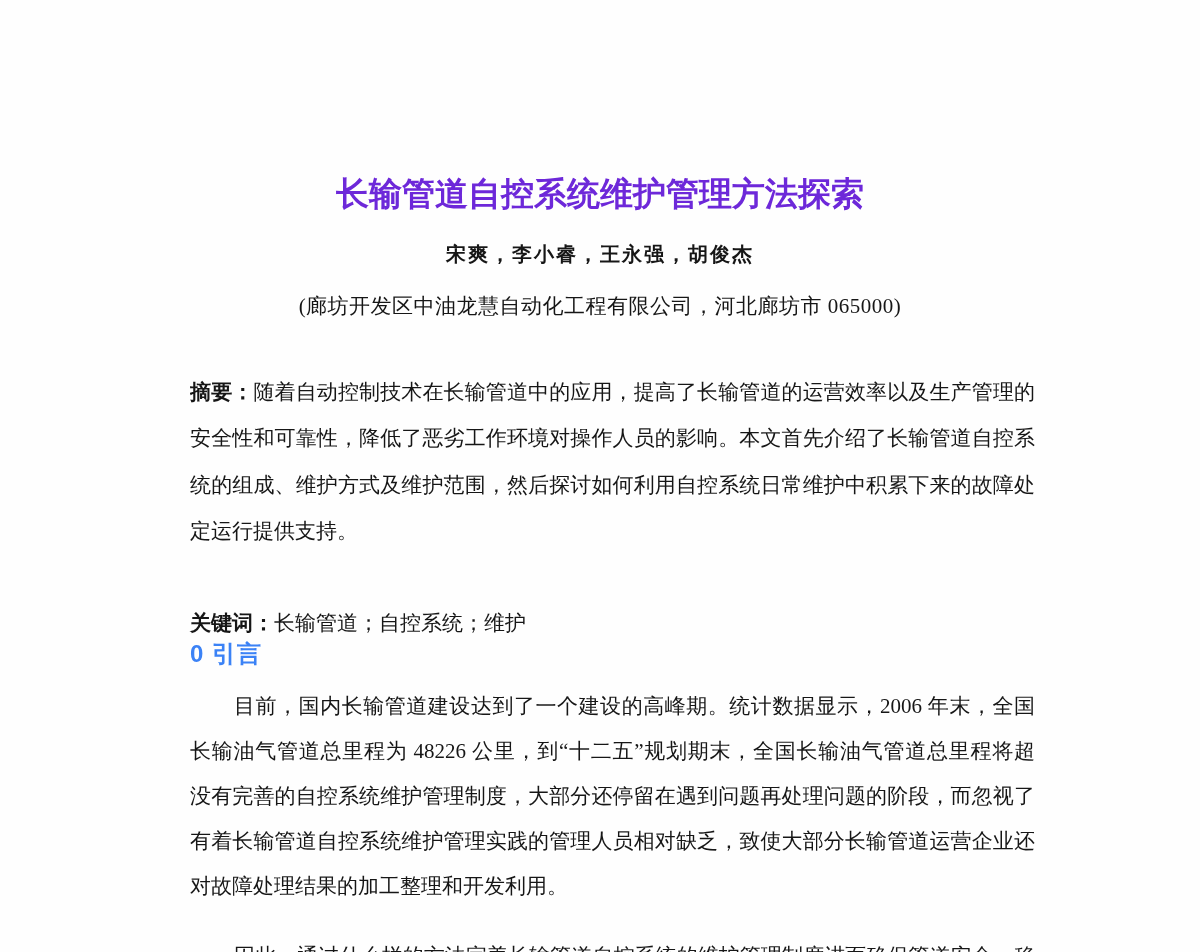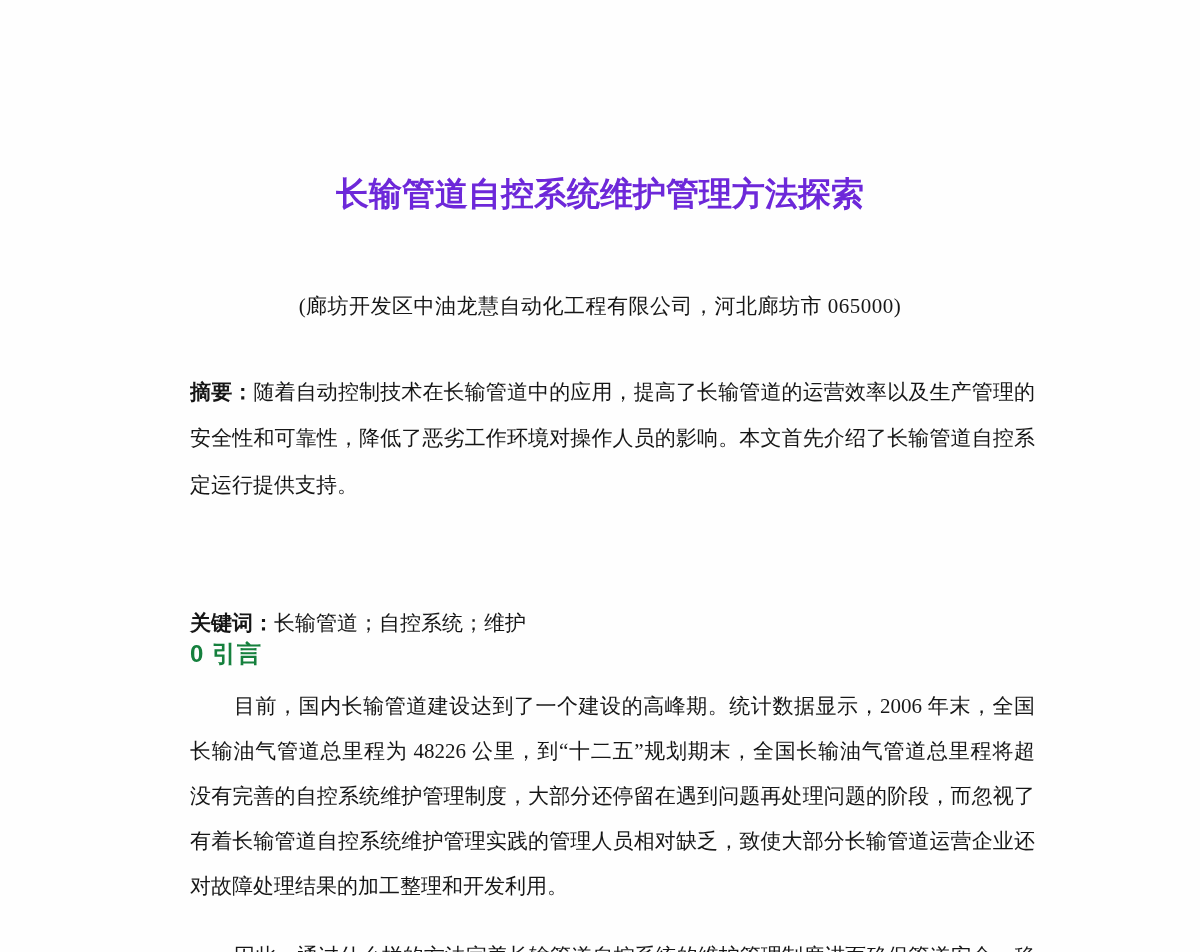--- a/index.html
+++ b/index.html
@@ -82,21 +82,21 @@
   }
   .section-heading {
     position: absolute;
     top: 638px;
     left: 190px;
     margin: 0;
     font-family: "Liberation Sans", sans-serif;
     font-size: 24px;
     font-weight: 700;
     letter-spacing: 1px;
-    color: #15803d;
+    color: #3b82f6;
   }
   .para {
     position: absolute;
     top: 694px;
     left: 190px;
     width: 845px;
   }
   .indent {
     text-indent: 44px;
   }
@@ -114,26 +114,28 @@
     overflow: hidden;
   }
 </style>
 </head>
 <body>
 
 <div class="page">
 
   <h1 class="title">长输管道自控系统维护管理方法探索</h1>
 
+  <div class="authors">宋爽，李小睿，王永强，胡俊杰</div>
 
   <div class="affiliation">(廊坊开发区中油龙慧自动化工程有限公司，河北廊坊市 065000)</div>
 
   <div class="abstract">
     <div class="bline"><span class="boldlabel">摘要：</span><span>随着自动控制技术在长输管道中的应用，提高了长输管道的运营效率以及生产管理的</span></div>
     <div class="bline">安全性和可靠性，降低了恶劣工作环境对操作人员的影响。本文首先介绍了长输管道自控系</div>
+    <div class="bline">统的组成、维护方式及维护范围，然后探讨如何利用自控系统日常维护中积累下来的故障处</div>
     <div class="bline nolast">定运行提供支持。</div>
   </div>
 
   <div class="keywords"><span class="boldlabel">关键词：</span><span>长输管道；自控系统；维护</span></div>
 
   <h2 class="section-heading">0 引言</h2>
 
   <div class="para">
     <div class="bline indent">目前，国内长输管道建设达到了一个建设的高峰期。统计数据显示，2006 年末，全国</div>
     <div class="bline">长输油气管道总里程为 48226 公里，到“十二五”规划期末，全国长输油气管道总里程将超</div>

